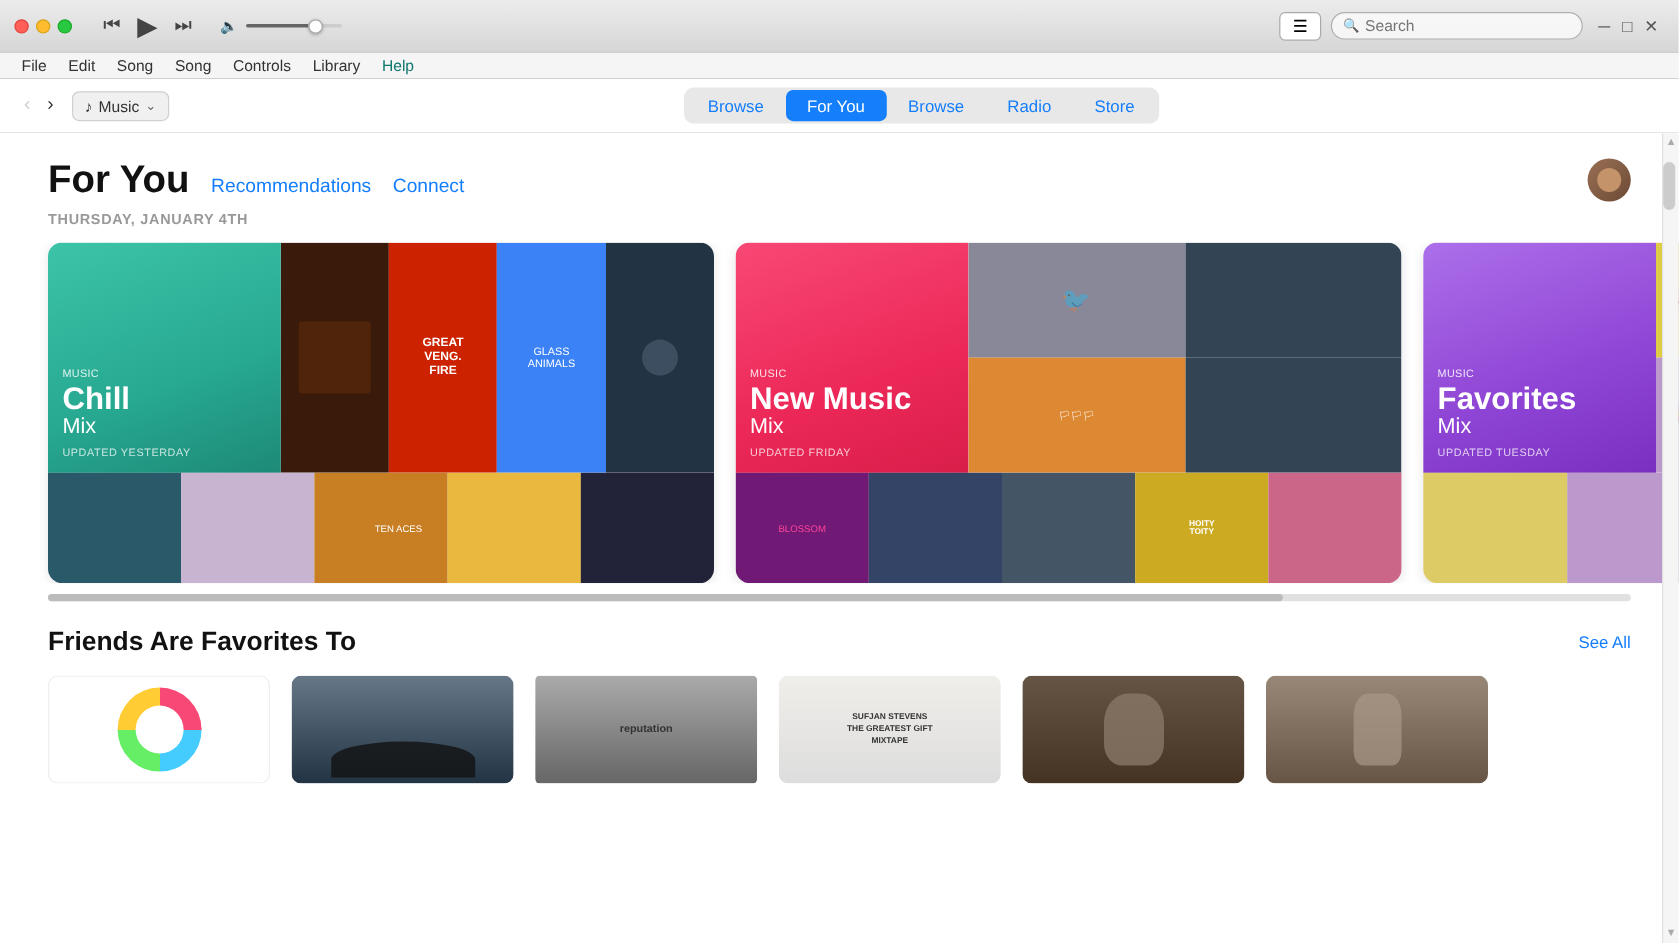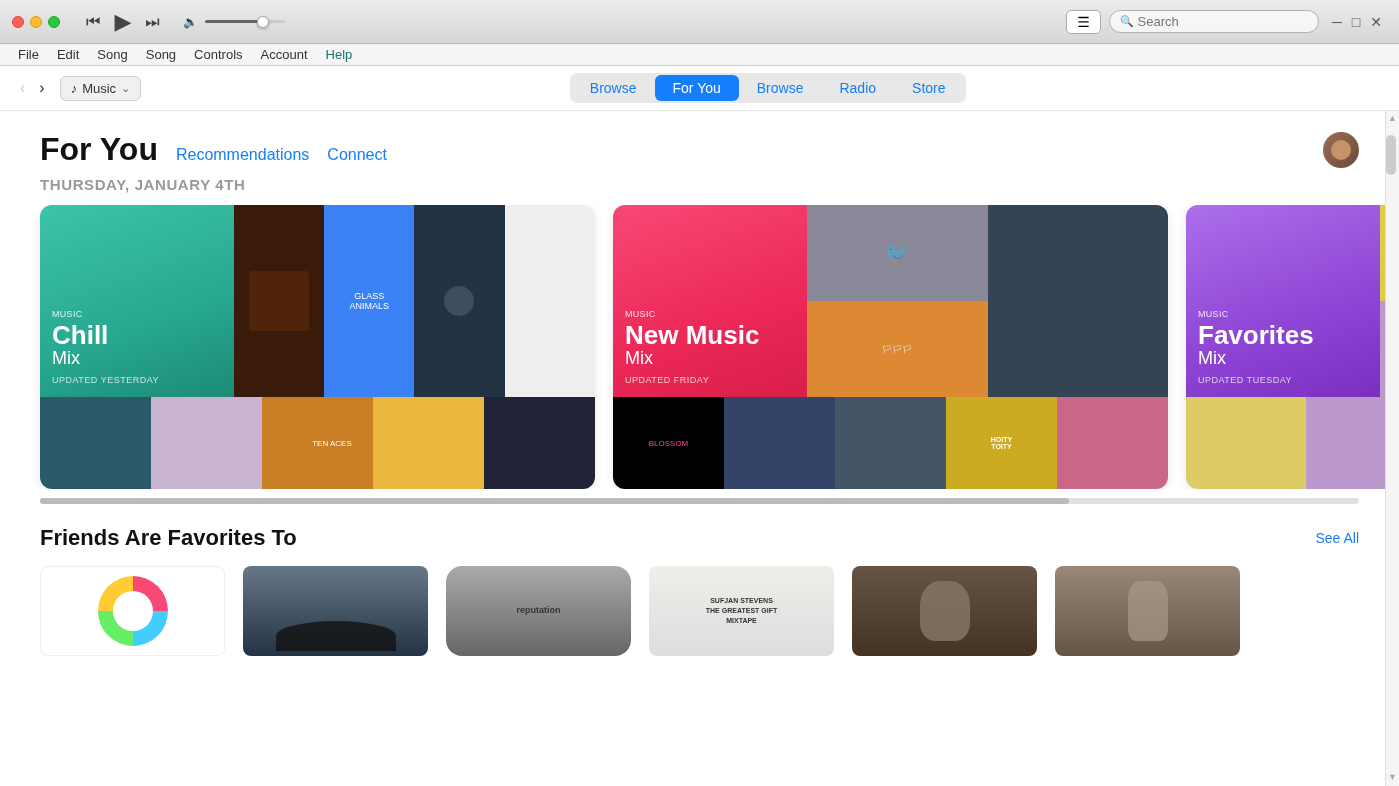--- a/index.html
+++ b/index.html
@@ -212,21 +212,21 @@
 
     .for-you-header-row {
       display: flex;
       align-items: flex-end;
       padding: 20px 40px 8px 40px;
     }
     .for-you-left { display: flex; align-items: baseline; gap: 18px; }
 
     .section-date {
       padding: 0 40px 12px;
-      font-size: 15px;
+      font-size: 12px;
       font-weight: 700;
       color: #999;
       letter-spacing: 0.6px;
       text-transform: uppercase;
     }
 
     .cards-container {
       padding: 0 40px;
       display: flex;
       gap: 18px;
@@ -334,21 +334,21 @@
       </div>
     </div>
   </div>
 
   <div style="background:#f5f5f5;height:22px;display:flex;align-items:center;border-bottom:1px solid #d0d0d0;padding:0 10px;gap:2px;">
     <button style="font-size:13px;padding:2px 8px;cursor:pointer;color:#333;background:none;border:none;">File</button>
     <button style="font-size:13px;padding:2px 8px;cursor:pointer;color:#333;background:none;border:none;">Edit</button>
     <button style="font-size:13px;padding:2px 8px;cursor:pointer;color:#333;background:none;border:none;">Song</button>
     <button style="font-size:13px;padding:2px 8px;cursor:pointer;color:#333;background:none;border:none;">Song</button>
     <button style="font-size:13px;padding:2px 8px;cursor:pointer;color:#333;background:none;border:none;">Controls</button>
-    <button style="font-size:13px;padding:2px 8px;cursor:pointer;color:#333;background:none;border:none;">Account</button>
+    <button style="font-size:13px;padding:2px 8px;cursor:pointer;color:#333;background:none;border:none;">Library</button>
     <button style="font-size:13px;padding:2px 8px;cursor:pointer;color:#0f766e;background:none;border:none;">Help</button>
   </div>
 
   <div class="nav-row">
     <div class="nav-arrows">
       <button class="nav-arrow disabled">‹</button>
       <button class="nav-arrow">›</button>
     </div>
     <div class="library-selector">
       <span style="font-size:13px;">♪</span>
@@ -395,20 +395,23 @@
             <div class="mix-name">Chill</div>
             <div class="mix-type">Mix</div>
             <div class="mix-update">UPDATED YESTERDAY</div>
           </div>
           <div style="flex:1;display:grid;grid-template-columns:90px 1fr 1fr 1fr;grid-template-rows:1fr;overflow:hidden;">
 
             <div style="grid-row:1;background:#3A1A0A;display:flex;align-items:center;justify-content:center;">
               <div style="width:60px;height:60px;background:#5A2A0A;border-radius:3px;opacity:0.7;"></div>
             </div>
 
+            <div style="background:#CC2200;display:flex;align-items:center;justify-content:center;">
+              <div style="color:white;font-size:10px;font-weight:bold;text-align:center;line-height:1.2;">GREAT<br>VENG.<br>FIRE</div>
+            </div>
 
             <div style="background:#3b82f6;display:flex;align-items:center;justify-content:center;">
               <div style="color:white;font-size:9px;text-align:center;">GLASS<br>ANIMALS</div>
             </div>
 
             <div style="background:#223344;display:flex;align-items:center;justify-content:center;">
               <div style="width:30px;height:30px;background:#445566;border-radius:50%;opacity:0.8;"></div>
             </div>
           </div>
         </div>
@@ -446,21 +449,21 @@
             <div class="art-cell" style="background:#334455;"></div>
             <div class="art-cell" style="background:#DD8833;">
               <div style="width:100%;height:100%;display:flex;align-items:center;justify-content:center;">
                 <div style="font-size:8px;color:white;text-align:center;">🏳🏳🏳</div>
               </div>
             </div>
             <div class="art-cell" style="background:#334455;"></div>
           </div>
         </div>
         <div style="display:flex;height:92px;">
-          <div class="bottom-cell" style="background:#000000;">
+          <div class="bottom-cell" style="background:#701a75;">
             <div style="width:100%;height:100%;display:flex;align-items:center;justify-content:center;">
               <div style="color:#FF4499;font-size:8px;text-align:center;">BLOSSOM</div>
             </div>
           </div>
           <div class="bottom-cell" style="background:#334466;"></div>
           <div class="bottom-cell" style="background:#445566;"></div>
           <div class="bottom-cell" style="background:#CCAA22;">
             <div style="width:100%;height:100%;display:flex;align-items:center;justify-content:center;">
               <div style="color:white;font-size:7px;text-align:center;font-weight:bold;">HOITY<br>TOITY</div>
             </div>
@@ -523,21 +526,21 @@
 
       <div class="friend-item">
         <div class="friend-art" style="width:185px;height:90px;border-radius:8px;overflow:hidden;background:#334455;">
           <div style="width:100%;height:100%;display:flex;align-items:flex-end;justify-content:center;background:linear-gradient(to bottom,#667788,#223344);">
             <div style="width:120px;height:30px;background:#111;border-radius:50% 50% 0 0;margin-bottom:5px;opacity:0.8;"></div>
           </div>
         </div>
       </div>
 
       <div class="friend-item">
-        <div class="friend-art" style="width:185px;height:90px;border-radius:16px;overflow:hidden;background:#888;">
+        <div class="friend-art" style="width:185px;height:90px;border-radius:4px;overflow:hidden;background:#888;">
           <div style="width:100%;height:100%;background:linear-gradient(to bottom,#aaa,#666);display:flex;align-items:center;justify-content:center;">
             <div style="font-size:9px;font-weight:bold;color:#333;text-align:center;line-height:1.3;">reputation</div>
           </div>
         </div>
       </div>
 
 
       <div class="friend-item">
         <div class="friend-art" style="width:185px;height:90px;border-radius:8px;overflow:hidden;background:#f0eeea;">
           <div style="width:100%;height:100%;background:linear-gradient(to bottom,#f0eeea,#ddd);display:flex;flex-direction:column;align-items:center;justify-content:center;padding:6px;">

